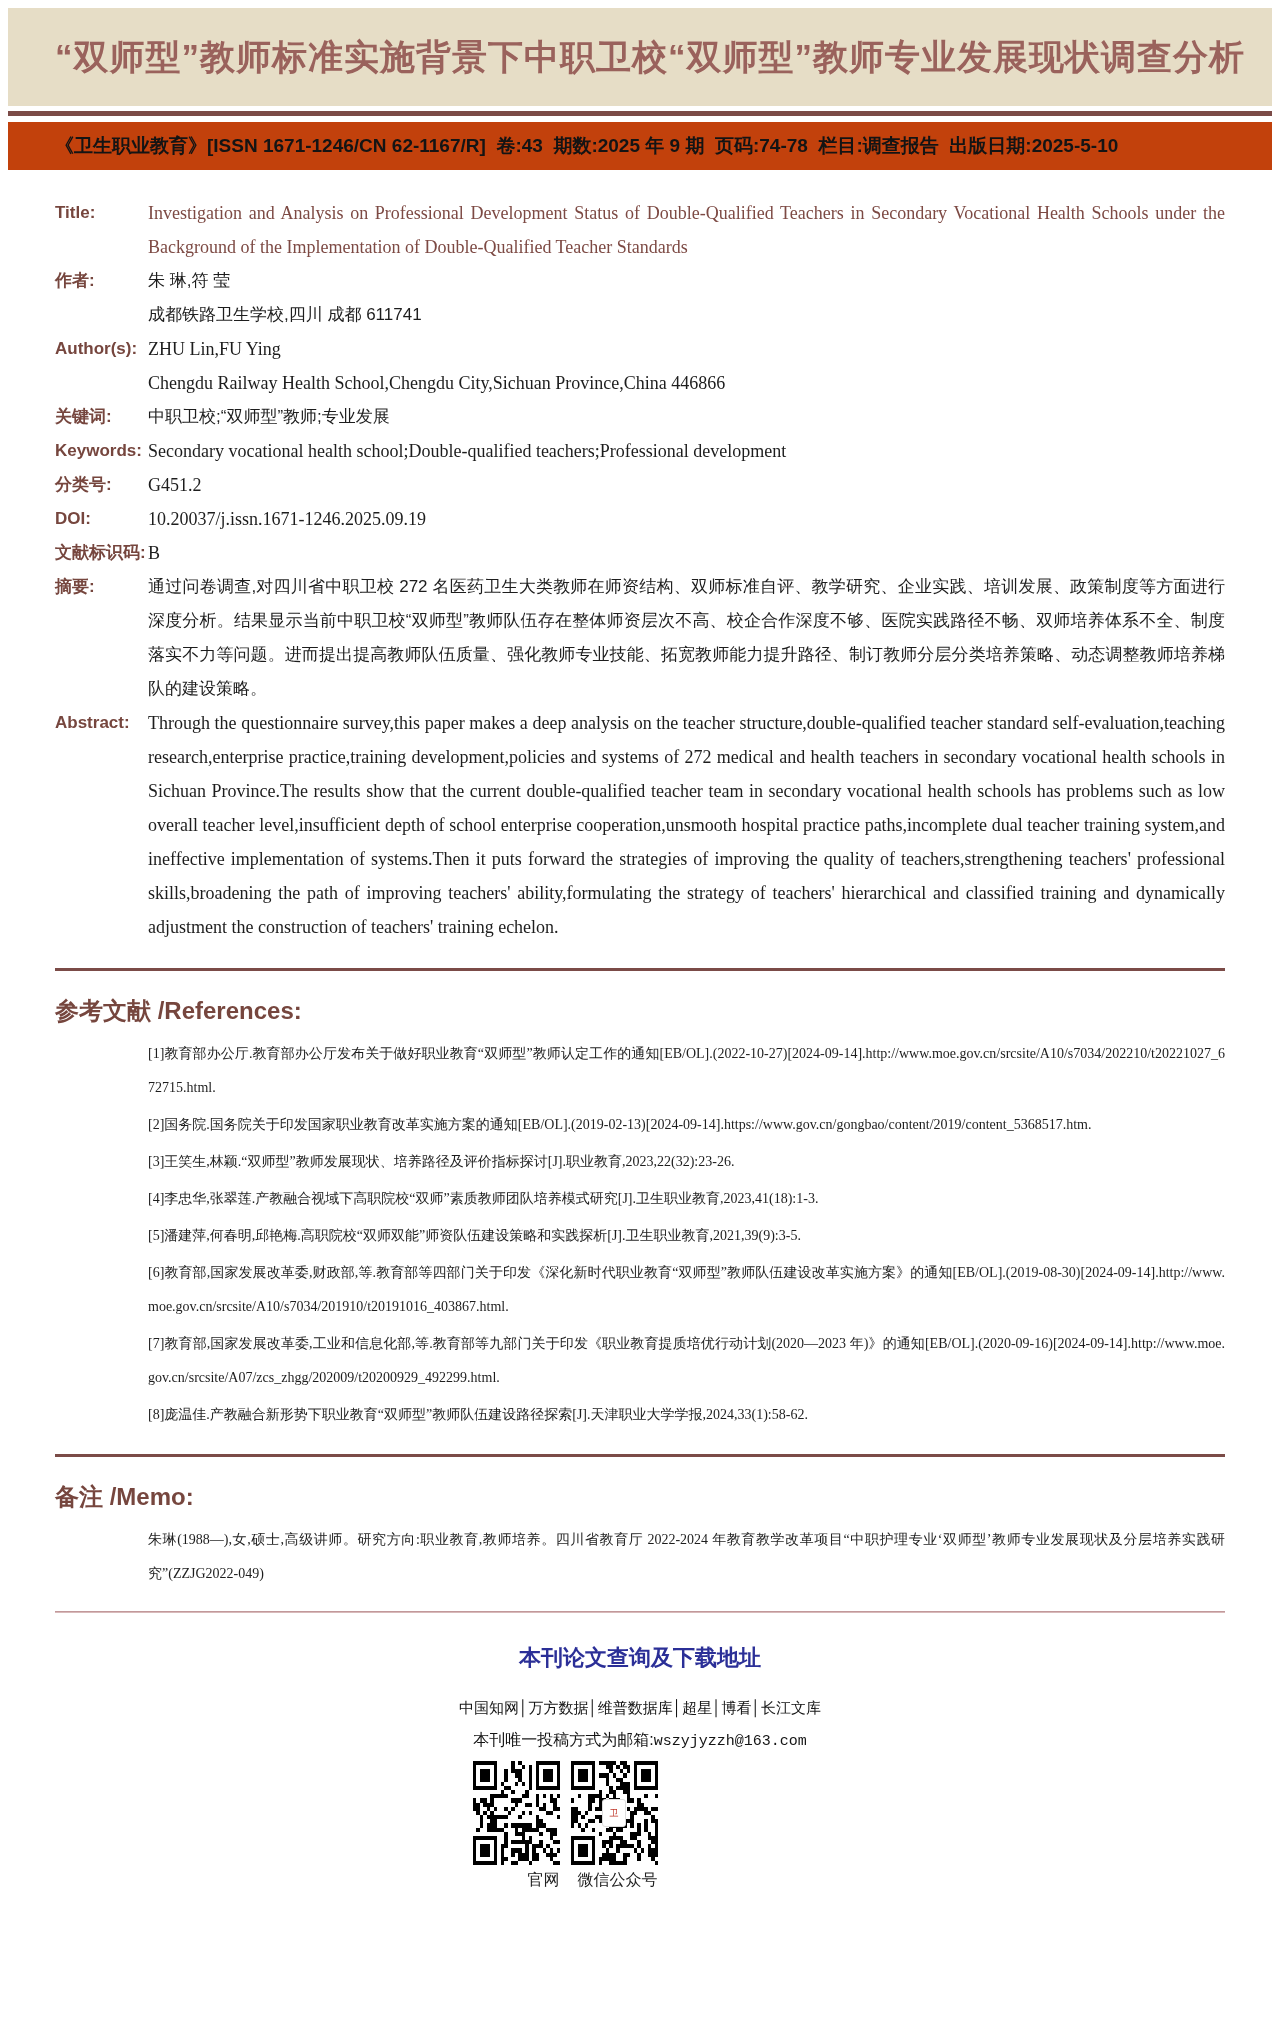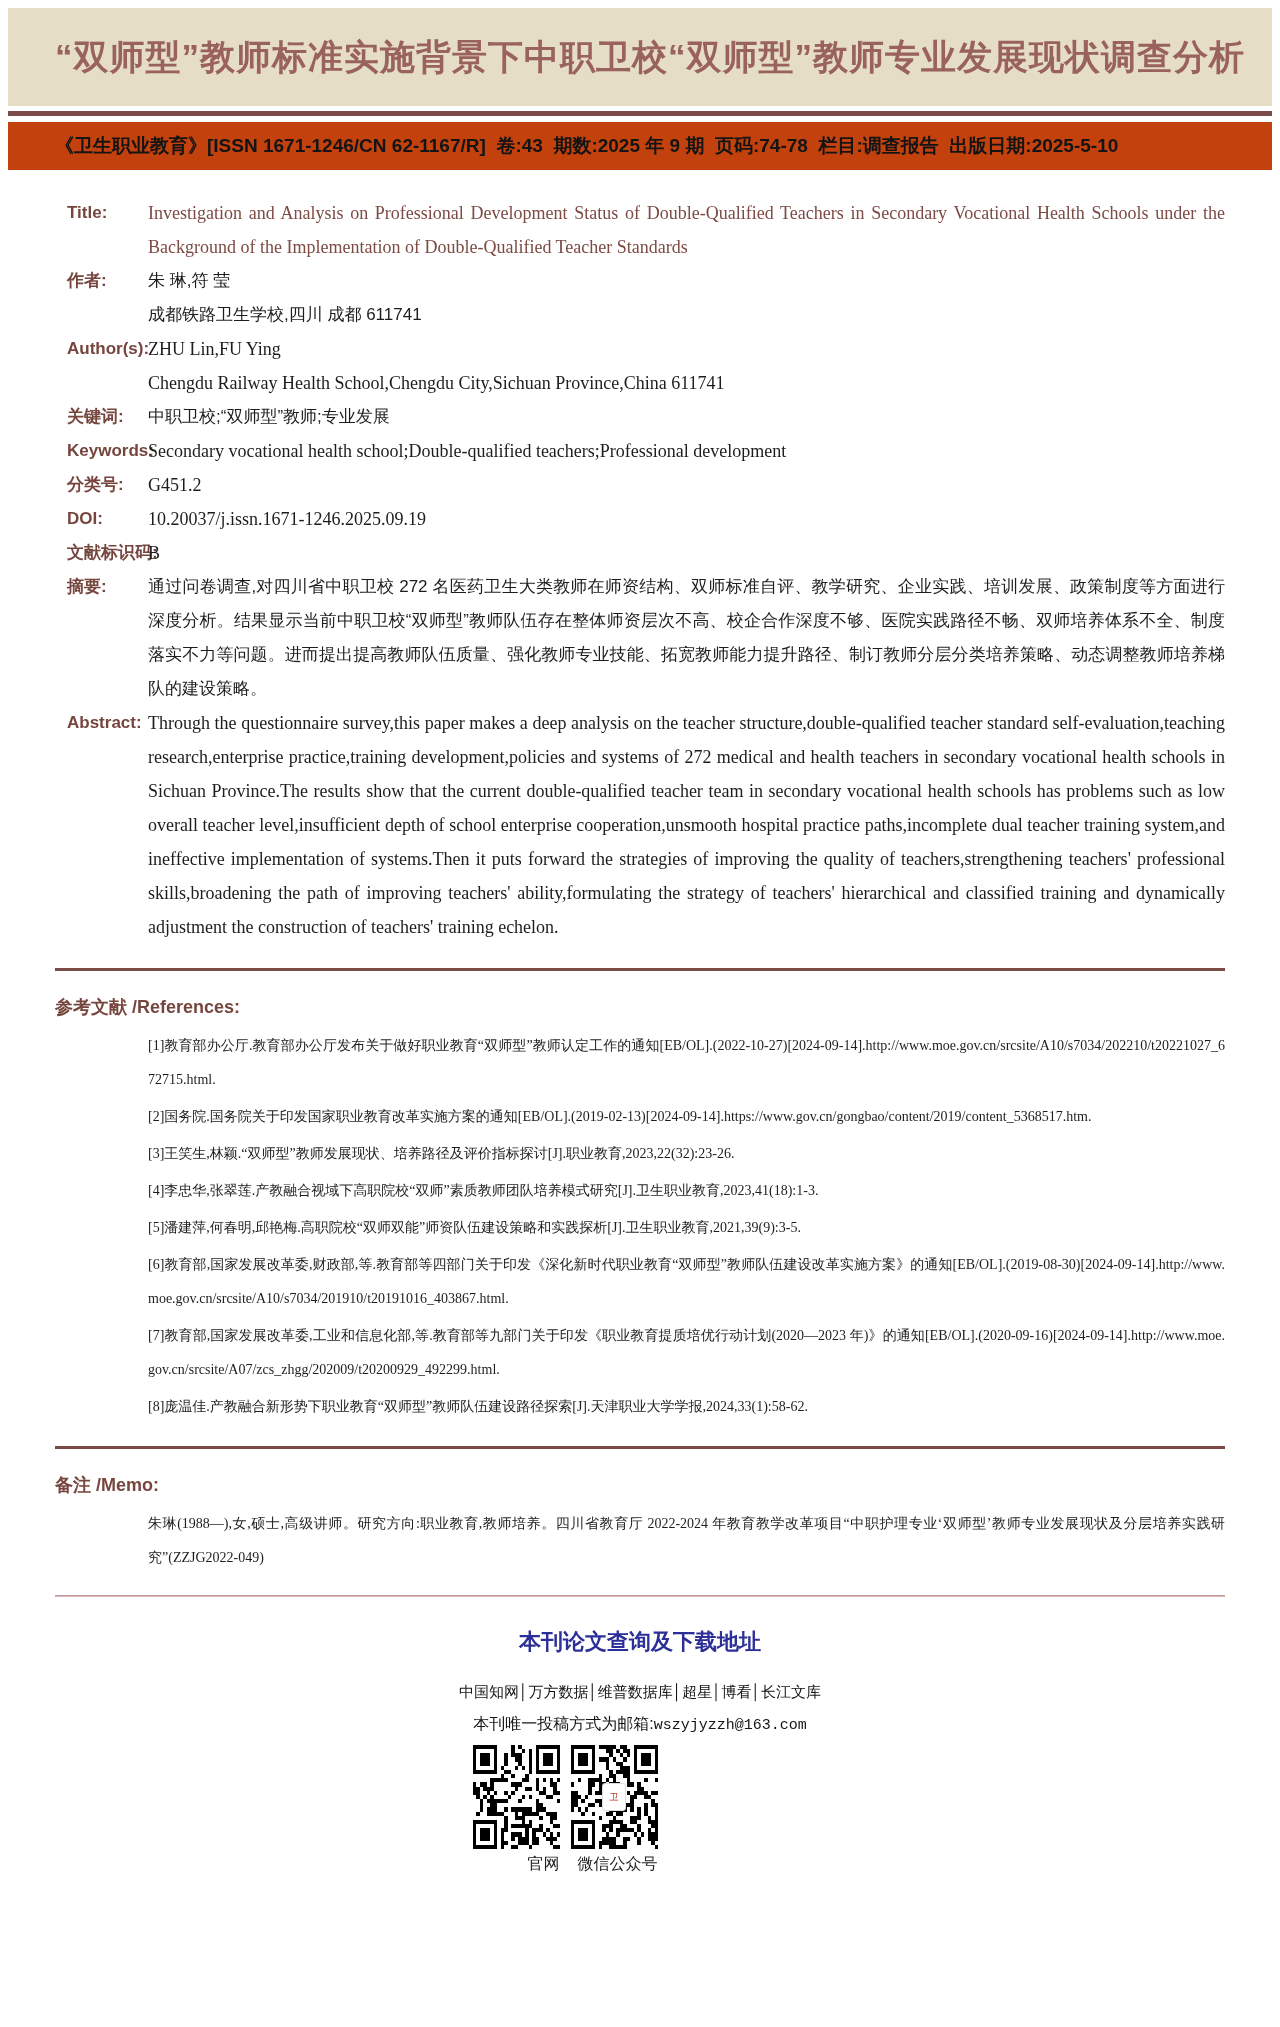--- a/index.html
+++ b/index.html
@@ -27,35 +27,35 @@
     margin-top: 6px; background: #c2410c;
     padding: 11px 10px 11px 47px;
     font-size: 19px; font-weight: bold; color: #141414;
     white-space: pre;
   }
 
   
   .content { padding: 0 47px; }
   .meta { margin-top: 26px; font-size: 17px; line-height: 34px; }
   .row { display: grid; grid-template-columns: 93px 1fr; }
-  .lbl { color: #76463e; font-weight: bold; white-space: nowrap; margin-left: 12px; }
+  .lbl { color: #76463e; font-weight: bold; white-space: nowrap; }
   .val { color: #1d1d1d; }
   .en  { font-family: "Liberation Serif", "DejaVu Serif", serif; font-size: 18px; }
   .just { text-align: justify; }
   .en-title { color: #7d4a44; }
 
   
   .section-rule  { border: none; border-top: 3px solid #7b4b47; margin-top: 24px; }
   .section-rule2 { border: none; border-top: 3px solid #7b4b47; margin-top: 22px; }
   .final-rule {
     border: none; height: 2px; margin-top: 20px;
     border-top: 1px solid #c2989a; border-bottom: 1px solid #d8b9ba;
   }
   .section-label {
-    font-size: 18px; font-weight: bold; color: #76463e;
+    font-size: 24px; font-weight: bold; color: #76463e;
     margin: 24px 0 10px;
   }
   .indent-block { padding-left: 93px; font-size: 14px; line-height: 34px; }
   .ref-item {
     font-family: "Liberation Serif", "DejaVu Serif", serif;
     text-align: justify; word-break: break-all; margin-bottom: 3px;
   }
   .memo-text { font-family: "Liberation Serif", "DejaVu Serif", serif; text-align: justify; }
 
   
@@ -109,21 +109,21 @@
         <span class="lbl"></span>
         <div class="val">成都铁路卫生学校,四川 成都 611741</div>
       </div>
 
       <div class="row">
         <span class="lbl">Author(s):</span>
         <div class="val en">ZHU Lin,FU Ying</div>
       </div>
       <div class="row">
         <span class="lbl"></span>
-        <div class="val en">Chengdu Railway Health School,Chengdu City,Sichuan Province,China 611741</div>
+        <div class="val en">Chengdu Railway Health School,Chengdu City,Sichuan Province,China 446866</div>
       </div>
 
       <div class="row">
         <span class="lbl">关键词:</span>
         <div class="val">中职卫校;“双师型”教师;专业发展</div>
       </div>
       <div class="row">
         <span class="lbl">Keywords:</span>
         <div class="val en">Secondary vocational health school;Double-qualified teachers;Professional development</div>
       </div>

